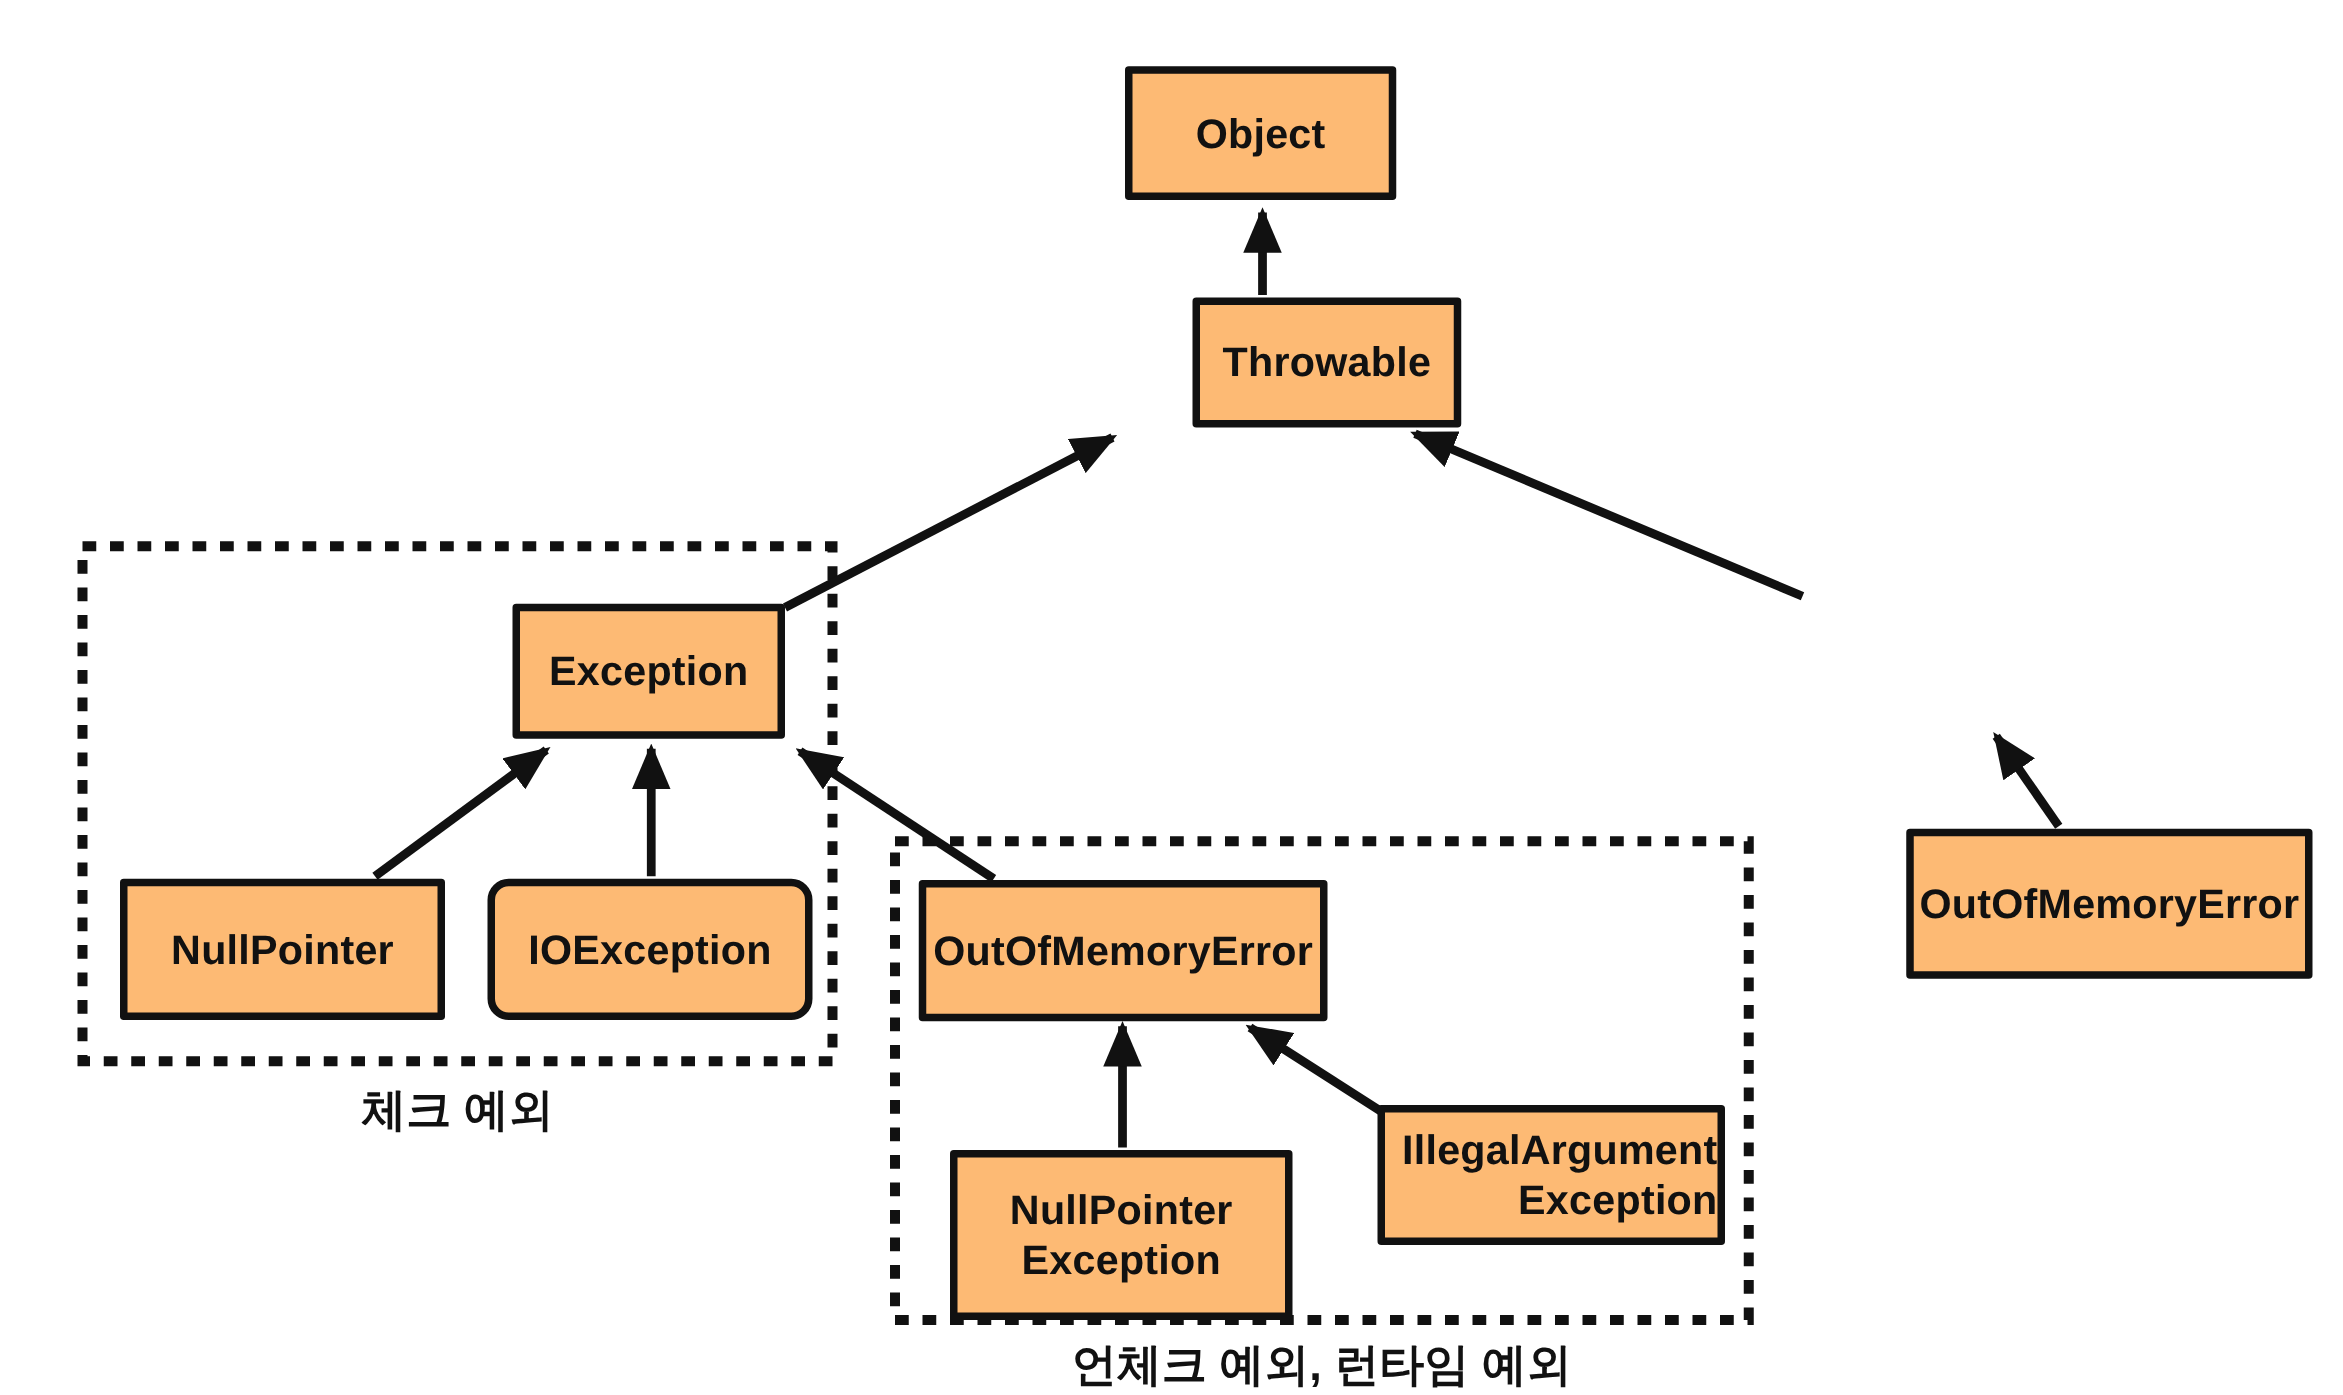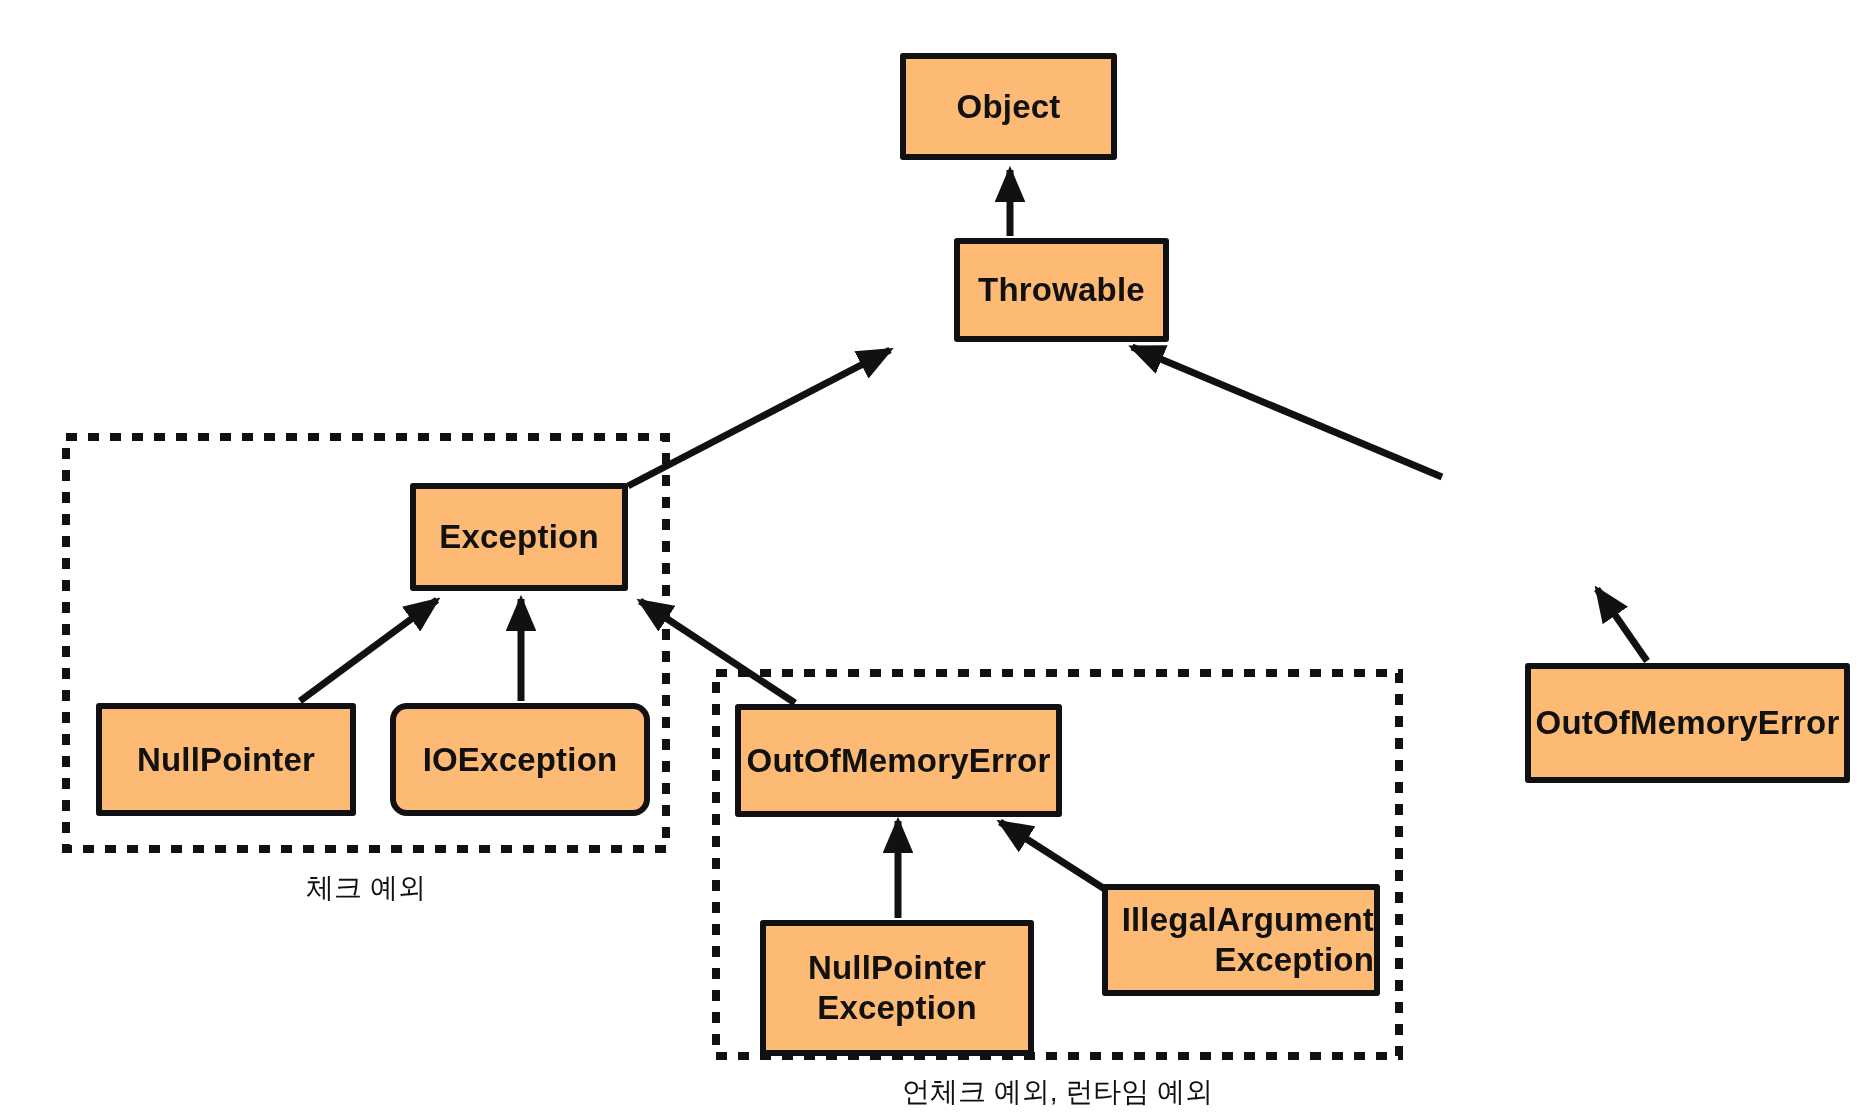--- a/index.html
+++ b/index.html
@@ -35,22 +35,22 @@
     font-size: 33px;
     font-weight: 700;
     color: #111111;
     text-align: center;
     line-height: 40px;
     letter-spacing: 0.2px;
   }
   .group-caption {
     position: absolute;
     box-sizing: border-box;
-    font-size: 28px;
-    font-weight: 400;
+    font-size: 36px;
+    font-weight: 700;
     color: #111111;
     text-align: center;
     line-height: 44px;
   }
   .edge {
     stroke: #111111;
     stroke-width: 7;
     fill: none;
   }
   .group-outline {

